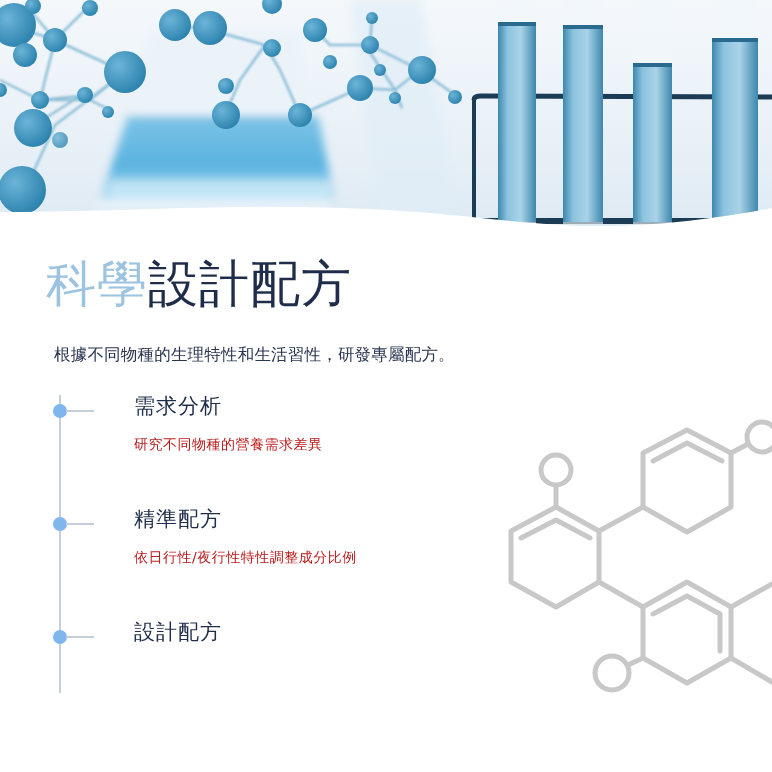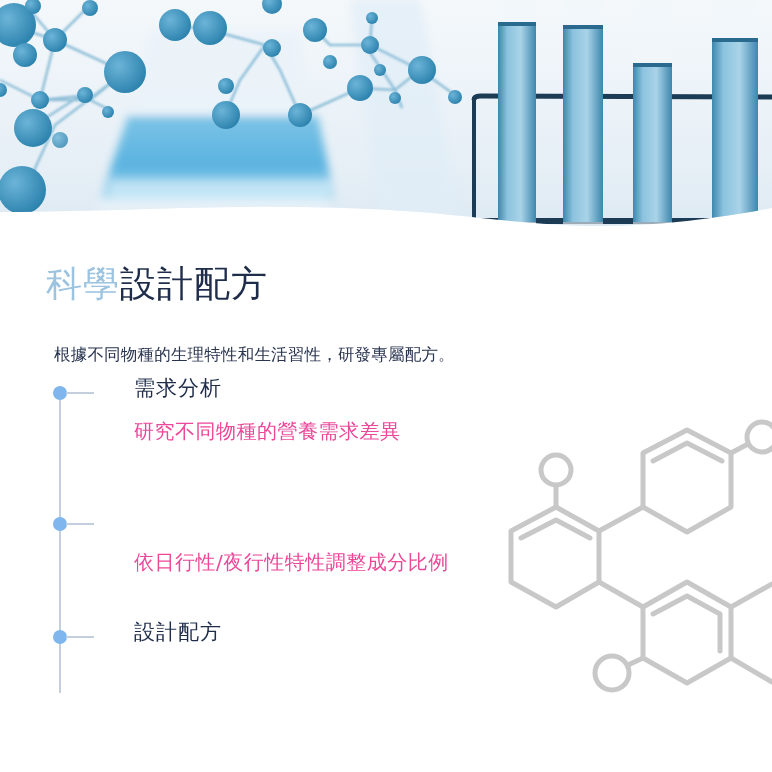--- a/index.html
+++ b/index.html
@@ -2,21 +2,21 @@
 <html><head>
 <meta charset="utf-8">
 <style>
   html, body { margin: 0; padding: 0; }
   body {
     width: 772px; height: 772px; overflow: hidden; background: #ffffff;
     font-family: "DejaVu Sans", "Liberation Sans", sans-serif; position: relative;
   }
   .hero { position: absolute; left: 0; top: 0; width: 772px; height: 240px; }
   .title {
-    position: absolute; left: 46px; top: 256px; font-size: 36px; letter-spacing: 1px;
+    position: absolute; left: 46px; top: 256px; font-size: 50px; letter-spacing: 1px;
     white-space: nowrap; line-height: 56px; font-weight: 500;
   }
   .title .light { color: #9cc3e0; }
   .title .dark { color: #1f2d4a; }
   .intro {
     position: absolute; left: 54px; top: 344px; font-size: 16.5px; color: #2a3550;
     white-space: nowrap; letter-spacing: 0.2px;
   }
   .timeline-line {
     position: absolute; left: 59px; top: 395px; width: 2px; height: 298px; background: #c3cfdc;
@@ -27,21 +27,21 @@
     background: #7fb6ee;
   }
   .step .tick {
     position: absolute; left: 66px; top: 6px; width: 28px; height: 2px; background: #c3cfdc;
   }
   .step .step-title {
     position: absolute; left: 134px; top: -12px; font-size: 21px; color: #1f2d4a;
     white-space: nowrap; letter-spacing: 1px;
   }
   .step .step-desc {
-    position: absolute; left: 134px; top: 32px; font-size: 20px; color: #ec4899;
+    position: absolute; left: 134px; top: 32px; font-size: 14px; color: #b91c1c;
     white-space: nowrap; letter-spacing: 0.5px;
   }
   .molecule { position: absolute; left: 0; top: 0; width: 772px; height: 772px; pointer-events: none; }
 </style>
 </head>
 <body>
 
 <svg class="hero" viewBox="0 0 772 240" xmlns="http://www.w3.org/2000/svg">
   <defs>
     <linearGradient id="bg" x1="0" y1="0" x2="0" y2="1">
@@ -154,30 +154,31 @@
 </svg>
 
 <div class="title">
   <span class="light">科學</span><span class="dark">設計配方</span>
 </div>
 
 <div class="intro">根據不同物種的生理特性和生活習性，研發專屬配方。</div>
 
 <div class="timeline-line"></div>
 
-<div class="step" style="top:386px;">
+<div class="step" style="top:404px;">
   <div class="dot"></div>
   <div class="tick"></div>
   <div class="step-title">需求分析</div>
   <div class="step-desc">研究不同物種的營養需求差異</div>
 </div>
 
 <div class="step" style="top:517px;">
   <div class="dot"></div>
   <div class="tick"></div>
+  <div class="step-title">精準配方</div>
   <div class="step-desc">依日行性/夜行性特性調整成分比例</div>
 </div>
 
 <div class="step" style="top:630px;">
   <div class="dot"></div>
   <div class="tick"></div>
   <div class="step-title">設計配方</div>
 </div>
 
 <svg class="molecule" viewBox="0 0 772 772" xmlns="http://www.w3.org/2000/svg">

